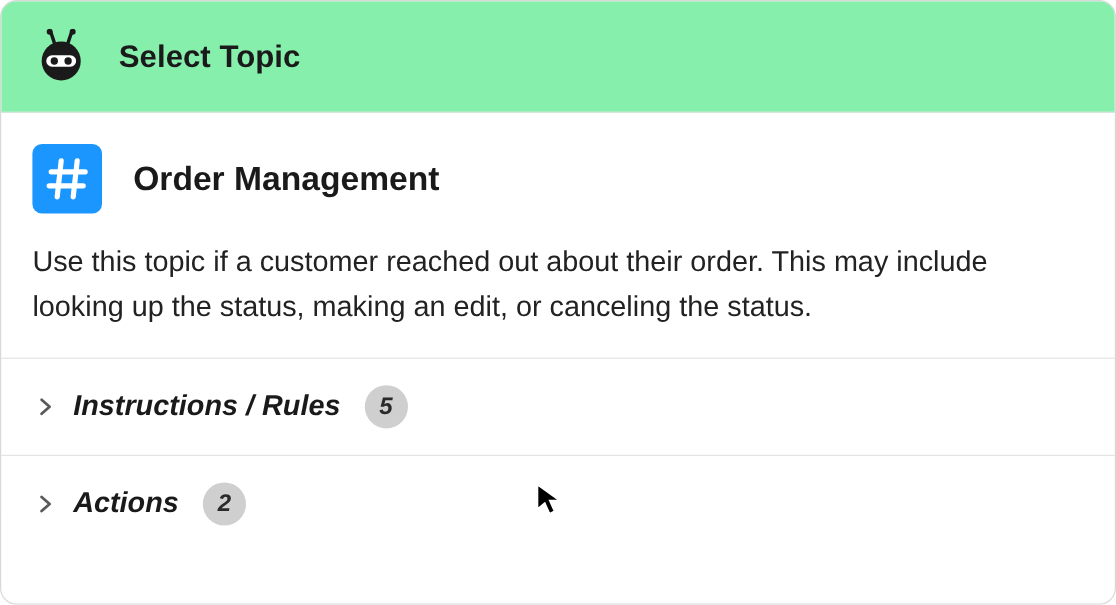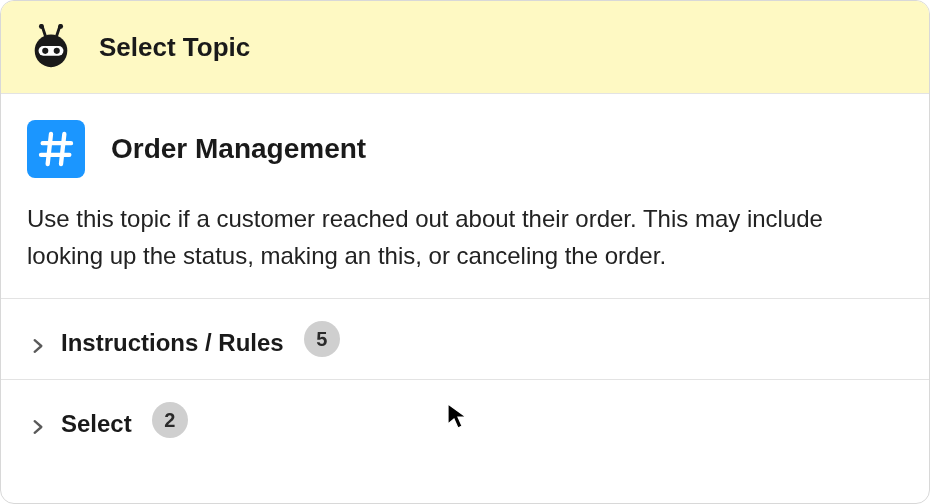--- a/index.html
+++ b/index.html
@@ -18,21 +18,21 @@
       width: 100%;
       height: 100%;
       border: 1px solid #d8d8d8;
       border-radius: 14px;
       overflow: hidden;
       background: #ffffff;
       display: flex;
       flex-direction: column;
     }
     .card-header {
-      background: #fef9c3;
+      background: #86efac;
       padding: 22px 26px;
       display: flex;
       align-items: center;
       gap: 24px;
       border-bottom: 1px solid #e3e3e3;
     }
     .header-title {
       font-size: 26px;
       font-weight: 700;
       color: #1a1a1a;
@@ -70,24 +70,25 @@
       color: #1a1a1a;
     }
     .topic-description {
       font-size: 24px;
       line-height: 1.55;
       color: #222222;
     }
     .accordion-row {
       padding: 22px 26px;
       display: flex;
-      align-items: flex-end;
+      align-items: center;
       gap: 12px;
       border-bottom: 1px solid #e3e3e3;
       cursor: pointer;
+      font-style: italic;
     }
     .accordion-row:last-child {
       border-bottom: none;
     }
     .chevron-icon {
       width: 22px;
       height: 22px;
       display: flex;
       align-items: center;
       justify-content: center;
@@ -143,40 +144,40 @@
 
   <div class="topic-section">
     <div class="topic-title-row">
       <span class="hash-icon-box">
         <svg viewBox="0 0 24 24" width="40" height="40">
           <path d="M9 3 L7 21 M17 3 L15 21 M4 8.5 H21 M3 15.5 H20" stroke="#ffffff" stroke-width="2.6" stroke-linecap="round" fill="none"></path>
         </svg>
       </span>
       <h2 class="topic-title">Order Management</h2>
     </div>
-    <p class="topic-description">Use this topic if a customer reached out about their order. This may include looking up the status, making an this, or canceling the order.</p>
+    <p class="topic-description">Use this topic if a customer reached out about their order. This may include looking up the status, making an edit, or canceling the status.</p>
   </div>
 
   <div class="accordion-row">
     <span class="chevron-icon">
       <svg viewBox="0 0 24 24" width="20" height="20">
         <path d="M8 5 L16 12 L8 19" stroke="#5a5a5a" stroke-width="2.8" fill="none" stroke-linecap="round" stroke-linejoin="round"></path>
       </svg>
     </span>
     <span class="accordion-label">Instructions / Rules</span>
     <span class="count-badge">5</span>
   </div>
 
   <div class="accordion-row">
     <span class="chevron-icon">
       <svg viewBox="0 0 24 24" width="20" height="20">
         <path d="M8 5 L16 12 L8 19" stroke="#5a5a5a" stroke-width="2.8" fill="none" stroke-linecap="round" stroke-linejoin="round"></path>
       </svg>
     </span>
-    <span class="accordion-label">Select</span>
+    <span class="accordion-label">Actions</span>
     <span class="count-badge">2</span>
   </div>
 
 </div>
 
 <span class="cursor-overlay">
   <svg width="22" height="28" viewBox="0 0 22 28">
     <path d="M2 2 L2 22 L8 17 L12 26 L16 24 L12 15 L20 15 Z" fill="#000000" stroke="#ffffff" stroke-width="1.2"></path>
   </svg>
 </span>

